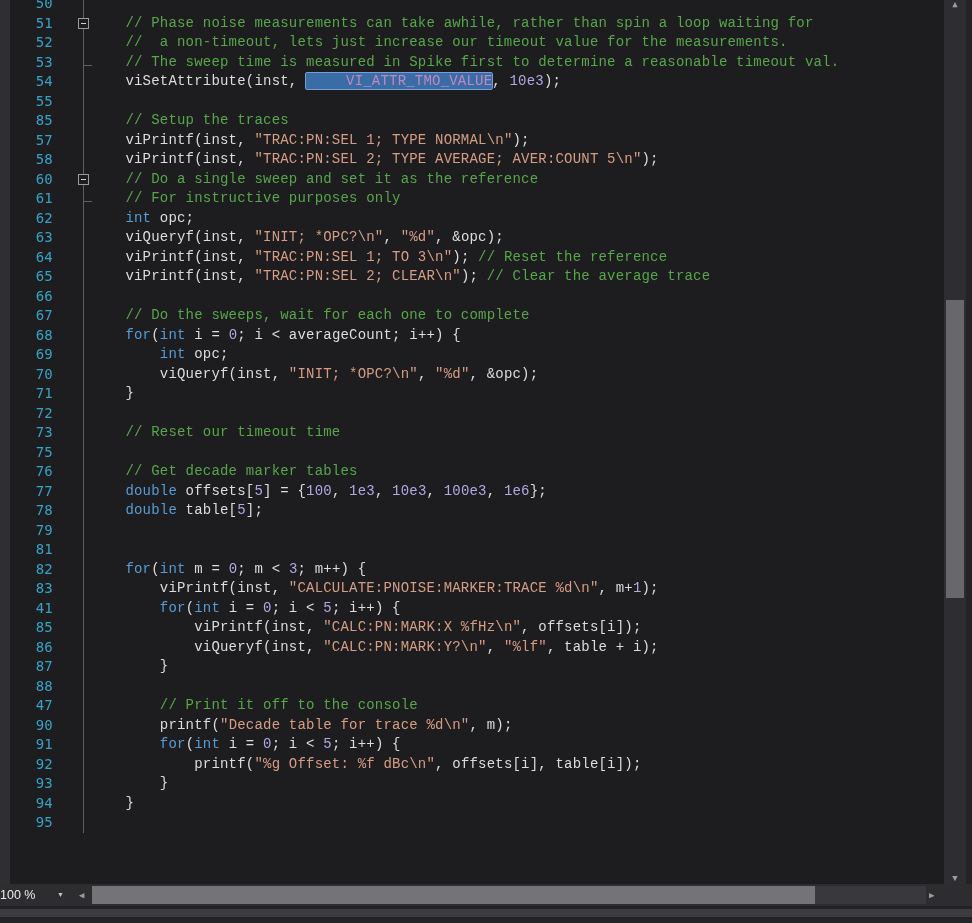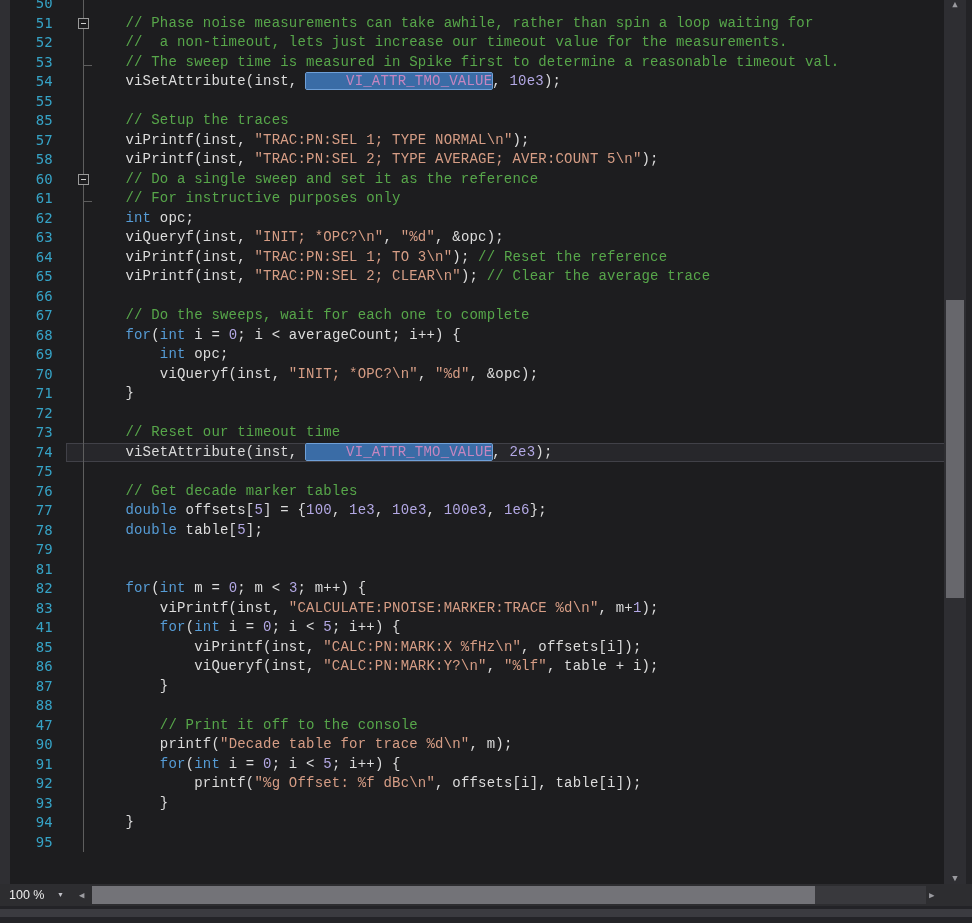--- a/index.html
+++ b/index.html
@@ -26,21 +26,21 @@
   
   .vs{position:absolute;left:944px;top:0;width:22px;height:884px;background:#2e2e32;z-index:5;}
   .redge{position:absolute;left:966px;top:0;width:6px;height:884px;background:#232326;z-index:5;}
   .vthumb{position:absolute;left:2px;top:300px;width:18px;height:298px;background:#67676c;}
   .varrow{position:absolute;left:0;width:22px;text-align:center;color:#9b9ba0;font-size:9px;line-height:10px;}
   .vup{top:-1px;} .vdn{top:873px;}
   
   .bbar{position:absolute;left:0;top:884px;width:972px;height:22px;background:#2d2d30;z-index:6;}
   .zoomctl{position:absolute;left:0;top:0;height:22px;width:76px;display:flex;align-items:center;
            color:#ececec;font-family:"Liberation Sans",sans-serif;font-size:12.5px;}
-  .zoomlabel{padding-left:9px;}
+  .zoomlabel{}
   .zcaret{position:absolute;left:57px;top:7px;font-size:7px;color:#c2c2c8;}
   .harrow{position:absolute;top:6px;color:#9b9ba0;font-size:9px;line-height:10px;}
   .hleft{left:79px;} .hright{left:929px;}
   .htrack{position:absolute;left:92px;top:2px;width:834px;height:18px;background:#39393d;}
   .hthumb{position:absolute;left:0;top:0;width:723px;height:18px;background:#737378;}
   
   .strip1{position:absolute;left:0;top:906px;width:972px;height:3px;background:#232327;z-index:6;}
   .strip2{position:absolute;left:0;top:909px;width:972px;height:8px;background:#3b3b40;z-index:6;}
   .strip3{position:absolute;left:0;top:917px;width:972px;height:6px;background:#242428;z-index:6;}
 </style>
@@ -68,21 +68,20 @@
         <div class="row"><span class="ln">64</span><span class="fold"></span><span class="code"><span class="tk pl">    viPrintf(inst, </span><span class="tk st">"TRAC:PN:SEL 1; TO 3\n"</span><span class="tk pl">);</span><span class="tk cm"> // Reset the reference</span></span></div>
         <div class="row"><span class="ln">65</span><span class="fold"></span><span class="code"><span class="tk pl">    viPrintf(inst, </span><span class="tk st">"TRAC:PN:SEL 2; CLEAR\n"</span><span class="tk pl">);</span><span class="tk cm"> // Clear the average trace</span></span></div>
         <div class="row"><span class="ln">66</span><span class="fold"></span><span class="code"></span></div>
         <div class="row"><span class="ln">67</span><span class="fold"></span><span class="code"><span class="tk cm">    // Do the sweeps, wait for each one to complete</span></span></div>
         <div class="row"><span class="ln">68</span><span class="fold"></span><span class="code"><span class="tk pl">    </span><span class="tk kw">for</span><span class="tk pl">(</span><span class="tk kw">int</span><span class="tk pl"> i = </span><span class="tk nm">0</span><span class="tk pl">; i &lt; averageCount; i++) {</span></span></div>
         <div class="row"><span class="ln">69</span><span class="fold"></span><span class="code"><span class="tk pl">        </span><span class="tk kw">int</span><span class="tk pl"> opc;</span></span></div>
         <div class="row"><span class="ln">70</span><span class="fold"></span><span class="code"><span class="tk pl">        viQueryf(inst, </span><span class="tk st">"INIT; *OPC?\n"</span><span class="tk pl">, </span><span class="tk st">"%d"</span><span class="tk pl">, &amp;opc);</span></span></div>
         <div class="row"><span class="ln">71</span><span class="fold"></span><span class="code"><span class="tk pl">    }</span></span></div>
         <div class="row"><span class="ln">72</span><span class="fold"></span><span class="code"></span></div>
         <div class="row"><span class="ln">73</span><span class="fold"></span><span class="code"><span class="tk cm">    // Reset our timeout time</span></span></div>
-        <div class="row cur"><span class="ln">74</span><span class="fold"></span><span class="code"><span class="tk pl">    viSetAttribute(inst, </span><span class="tk sel">VI_ATTR_TMO_VALUE</span><span class="tk pl">, </span><span class="tk nm">2e3</span><span class="tk pl">);</span></span></div>
         <div class="row"><span class="ln">75</span><span class="fold"></span><span class="code"></span></div>
         <div class="row"><span class="ln">76</span><span class="fold"></span><span class="code"><span class="tk cm">    // Get decade marker tables</span></span></div>
         <div class="row"><span class="ln">77</span><span class="fold"></span><span class="code"><span class="tk pl">    </span><span class="tk kw">double</span><span class="tk pl"> offsets[</span><span class="tk nm">5</span><span class="tk pl">] = {</span><span class="tk nm">100</span><span class="tk pl">, </span><span class="tk nm">1e3</span><span class="tk pl">, </span><span class="tk nm">10e3</span><span class="tk pl">, </span><span class="tk nm">100e3</span><span class="tk pl">, </span><span class="tk nm">1e6</span><span class="tk pl">};</span></span></div>
         <div class="row"><span class="ln">78</span><span class="fold"></span><span class="code"><span class="tk pl">    </span><span class="tk kw">double</span><span class="tk pl"> table[</span><span class="tk nm">5</span><span class="tk pl">];</span></span></div>
         <div class="row"><span class="ln">79</span><span class="fold"></span><span class="code"></span></div>
         <div class="row"><span class="ln">81</span><span class="fold"></span><span class="code"></span></div>
         <div class="row"><span class="ln">82</span><span class="fold"></span><span class="code"><span class="tk pl">    </span><span class="tk kw">for</span><span class="tk pl">(</span><span class="tk kw">int</span><span class="tk pl"> m = </span><span class="tk nm">0</span><span class="tk pl">; m &lt; </span><span class="tk nm">3</span><span class="tk pl">; m++) {</span></span></div>
         <div class="row"><span class="ln">83</span><span class="fold"></span><span class="code"><span class="tk pl">        viPrintf(inst, </span><span class="tk st">"CALCULATE:PNOISE:MARKER:TRACE %d\n"</span><span class="tk pl">, m+</span><span class="tk nm">1</span><span class="tk pl">);</span></span></div>
         <div class="row"><span class="ln">41</span><span class="fold"></span><span class="code"><span class="tk pl">        </span><span class="tk kw">for</span><span class="tk pl">(</span><span class="tk kw">int</span><span class="tk pl"> i = </span><span class="tk nm">0</span><span class="tk pl">; i &lt; </span><span class="tk nm">5</span><span class="tk pl">; i++) {</span></span></div>
         <div class="row"><span class="ln">85</span><span class="fold"></span><span class="code"><span class="tk pl">            viPrintf(inst, </span><span class="tk st">"CALC:PN:MARK:X %fHz\n"</span><span class="tk pl">, offsets[i]);</span></span></div>

